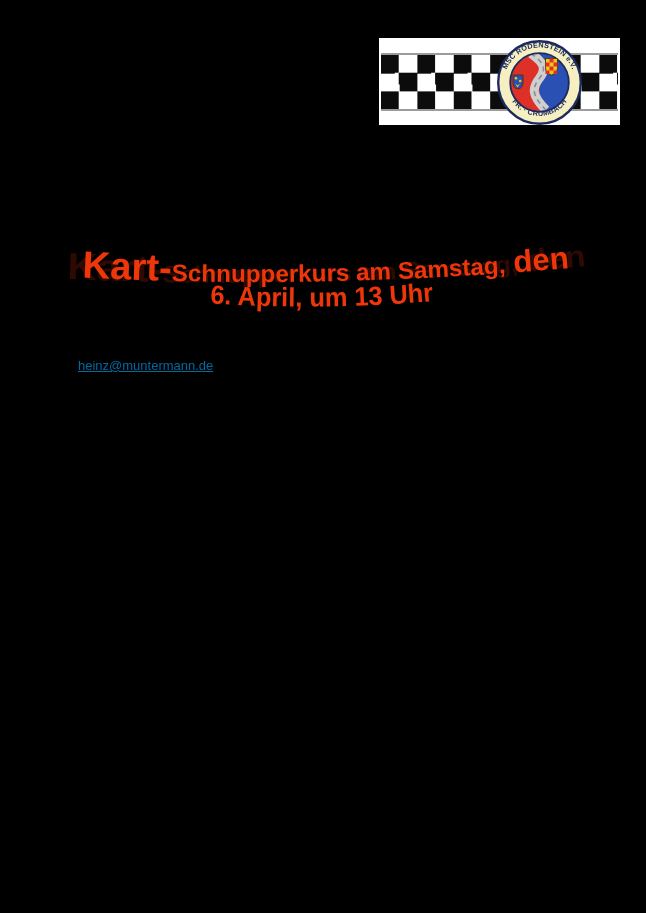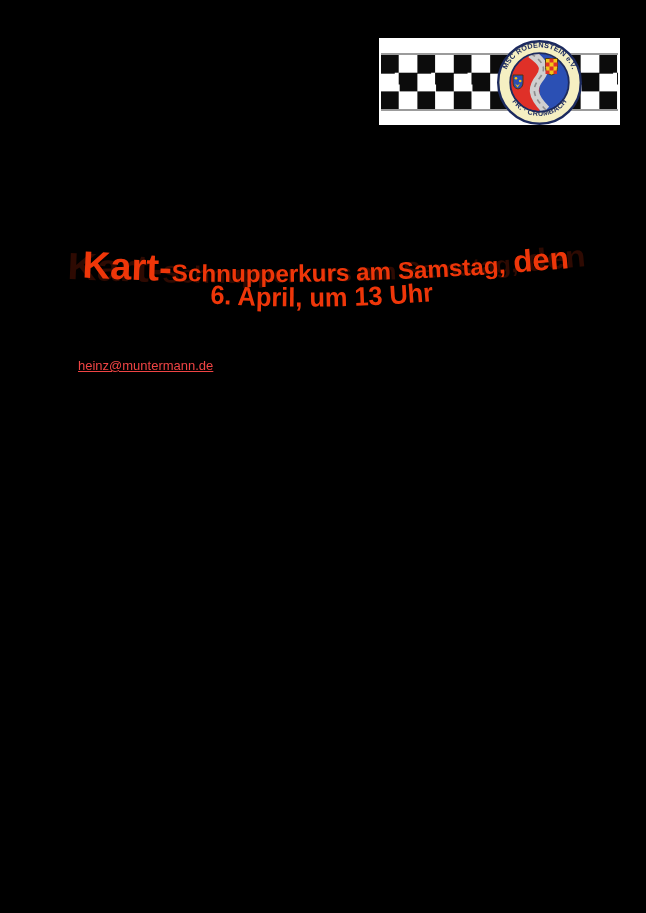--- a/index.html
+++ b/index.html
@@ -20,21 +20,21 @@
     background-size:36.4px 36.4px;
   }
   .crest-svg{position:absolute;left:117px;top:1px;width:87px;height:87px;}
   .crest-ring-text{font-family:"Liberation Sans",sans-serif;font-weight:bold;font-size:7.3px;fill:#1c2a5e;letter-spacing:.2px;}
   
   .title-svg{position:absolute;left:55px;top:230px;width:540px;height:85px;}
   .wordart{font-family:"Liberation Sans",sans-serif;font-weight:bold;}
   
   .email-link{
     position:absolute;left:78px;top:358px;
-    font-size:13px;line-height:16px;color:#ef4444;
+    font-size:13px;line-height:16px;color:#0369a1;
     text-decoration:underline;cursor:pointer;
   }
 </style>
 </head>
 <body>
 
 <div class="page">
 
   <div class="logo-box">
     <div class="checker-band"></div>

